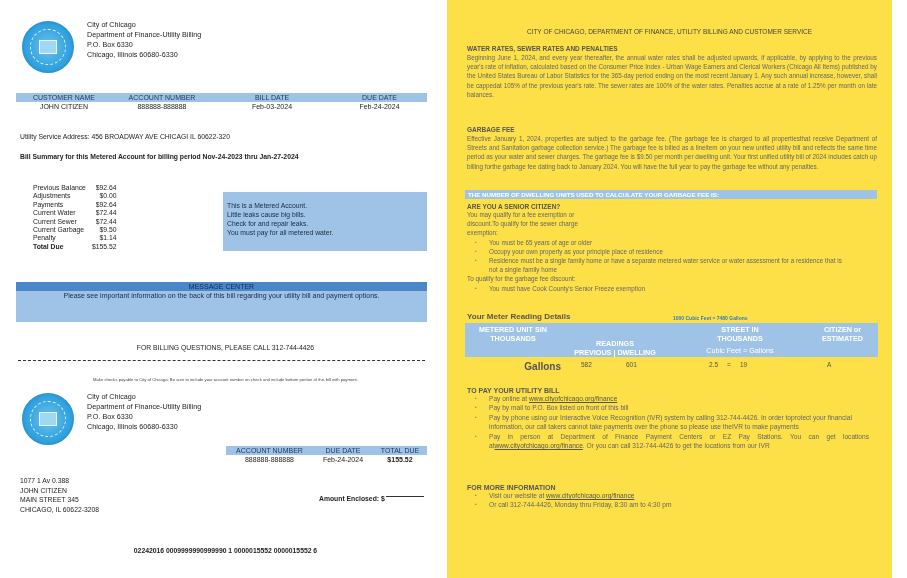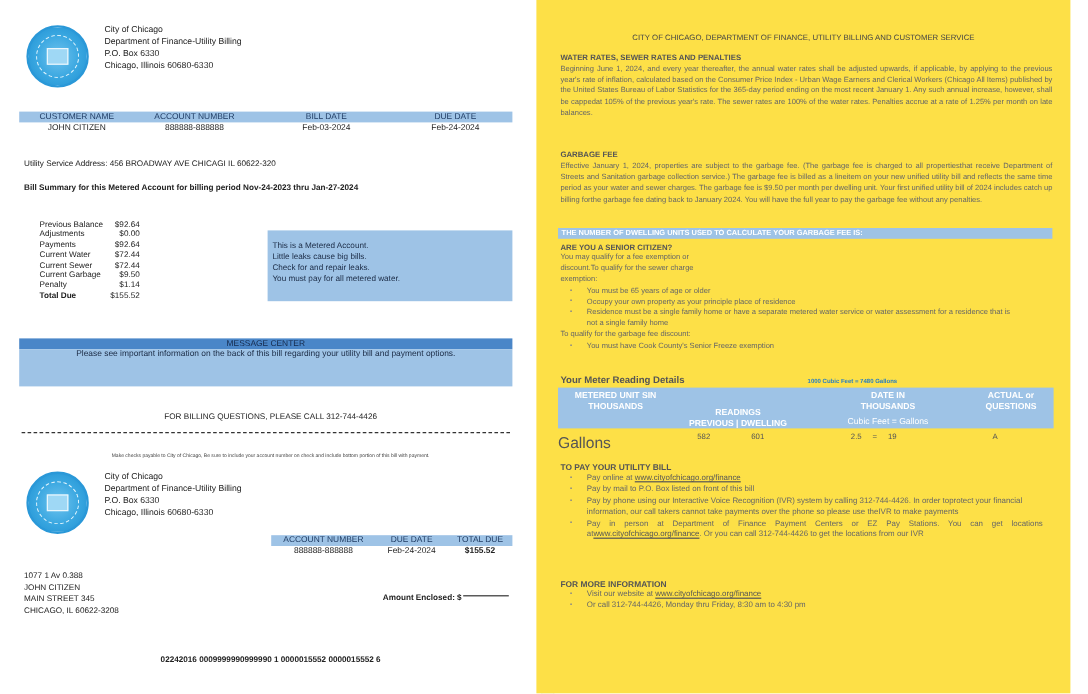--- a/index.html
+++ b/index.html
@@ -192,31 +192,31 @@
   <div class="abs bluebar" style="left:18px;top:323px;width:413px;height:34px;">
     <div class="meter-h" style="left:4px;top:3px;width:88px;text-align:center;">
       <div>METERED UNIT SIN</div>
       <div>THOUSANDS</div>
     </div>
     <div class="meter-h" style="left:100px;top:3px;width:100px;margin-top:14px;">
       <div>READINGS</div>
       <div>PREVIOUS | DWELLING</div>
     </div>
     <div class="meter-h" style="left:215px;top:3px;width:120px;">
-      <div>DATE IN</div>
+      <div>STREET IN</div>
       <div>THOUSANDS</div>
     </div>
     <div class="meter-h" style="left:215px;top:24px;width:120px;font-weight:normal;">Cubic Feet   =  Gallons</div>
     <div class="meter-h" style="left:345px;top:3px;width:65px;">
-      <div>ACTUAL or</div>
-      <div>QUESTIONS</div>
+      <div>CITIZEN or</div>
+      <div>ESTIMATED</div>
     </div>
   </div>
   <div class="abs" style="left:18px;top:361px;width:413px;height:12px;font-size:6.5px;color:#555;">
-    <span class="abs" style="left:0;width:96px;text-align:left;font-size:13px;">Gallons</span>
+    <span class="abs" style="left:0;width:96px;text-align:right;font-size:10px;font-weight:bold;">Gallons</span>
     <span class="abs" style="left:116px;">582</span>
     <span class="abs" style="left:161px;">601</span>
     <span class="abs" style="left:244px;">2.5</span>
     <span class="abs" style="left:262px;">=</span>
     <span class="abs" style="left:275px;">19</span>
     <span class="abs" style="left:362px;">A</span>
   </div>
 
   <div class="abs" style="left:20px;top:387px;width:410px;">
     <div class="rp-h" style="font-size:7px;">TO PAY YOUR UTILITY BILL</div>

